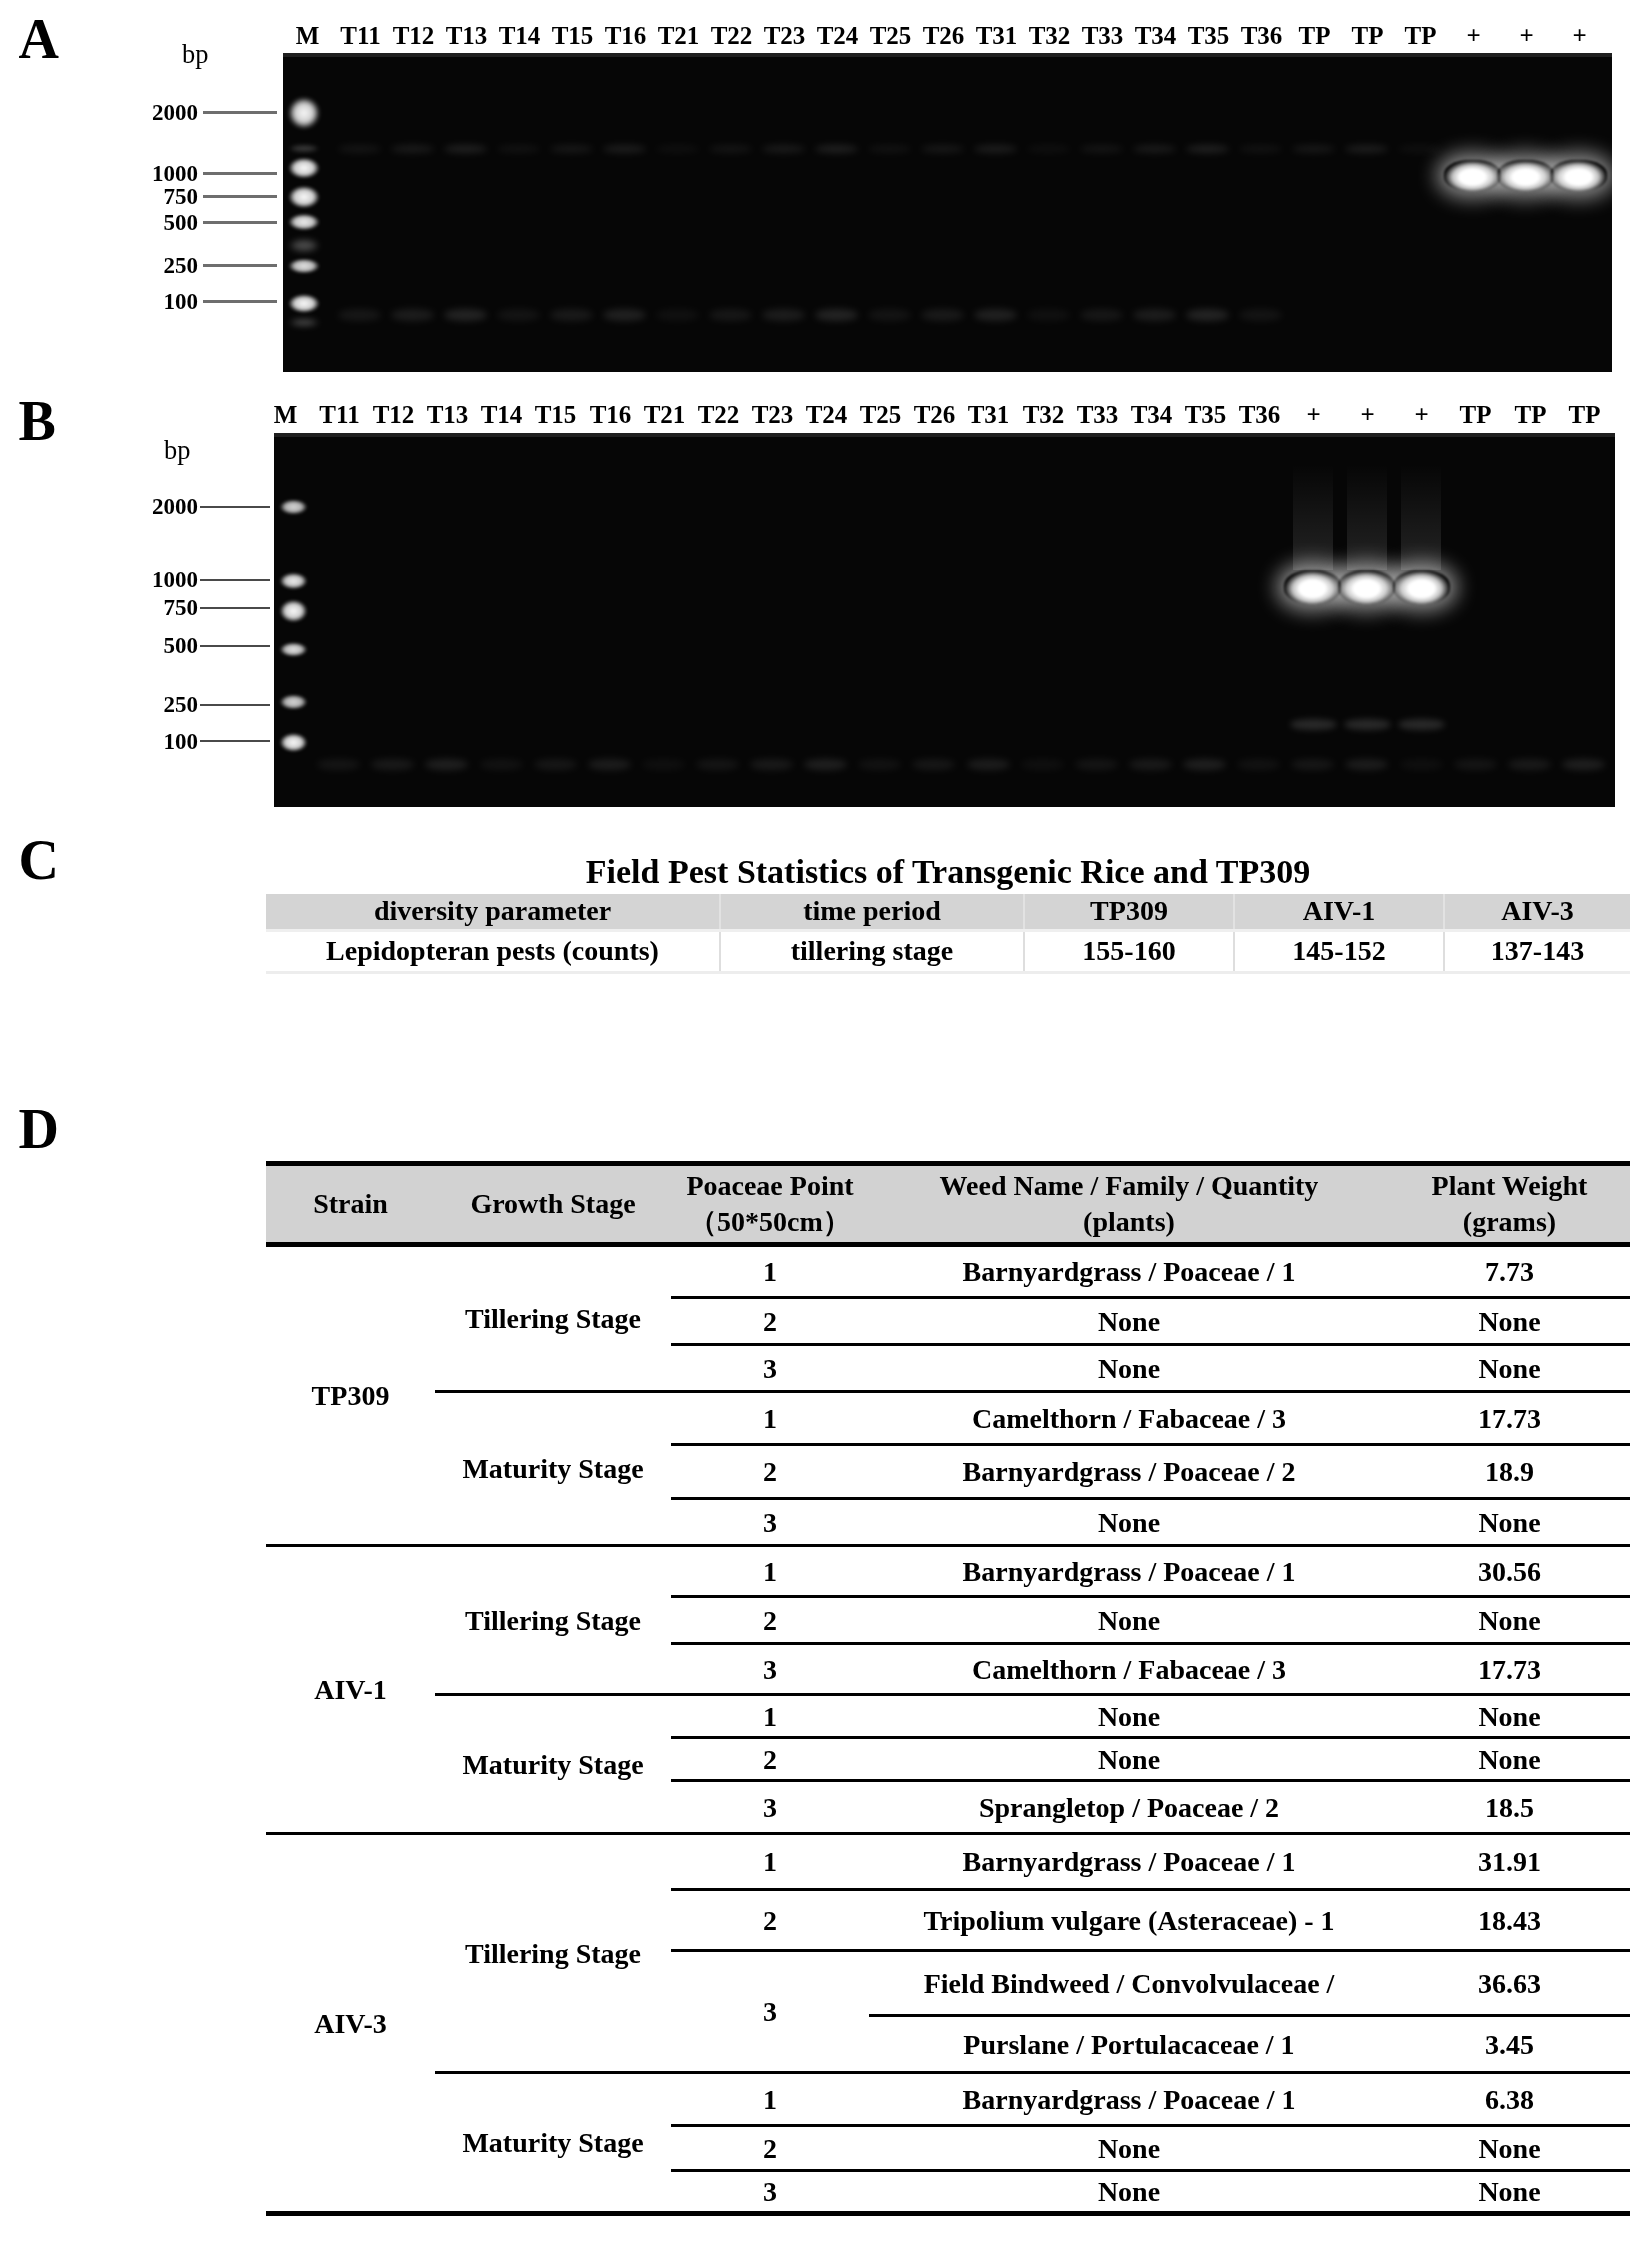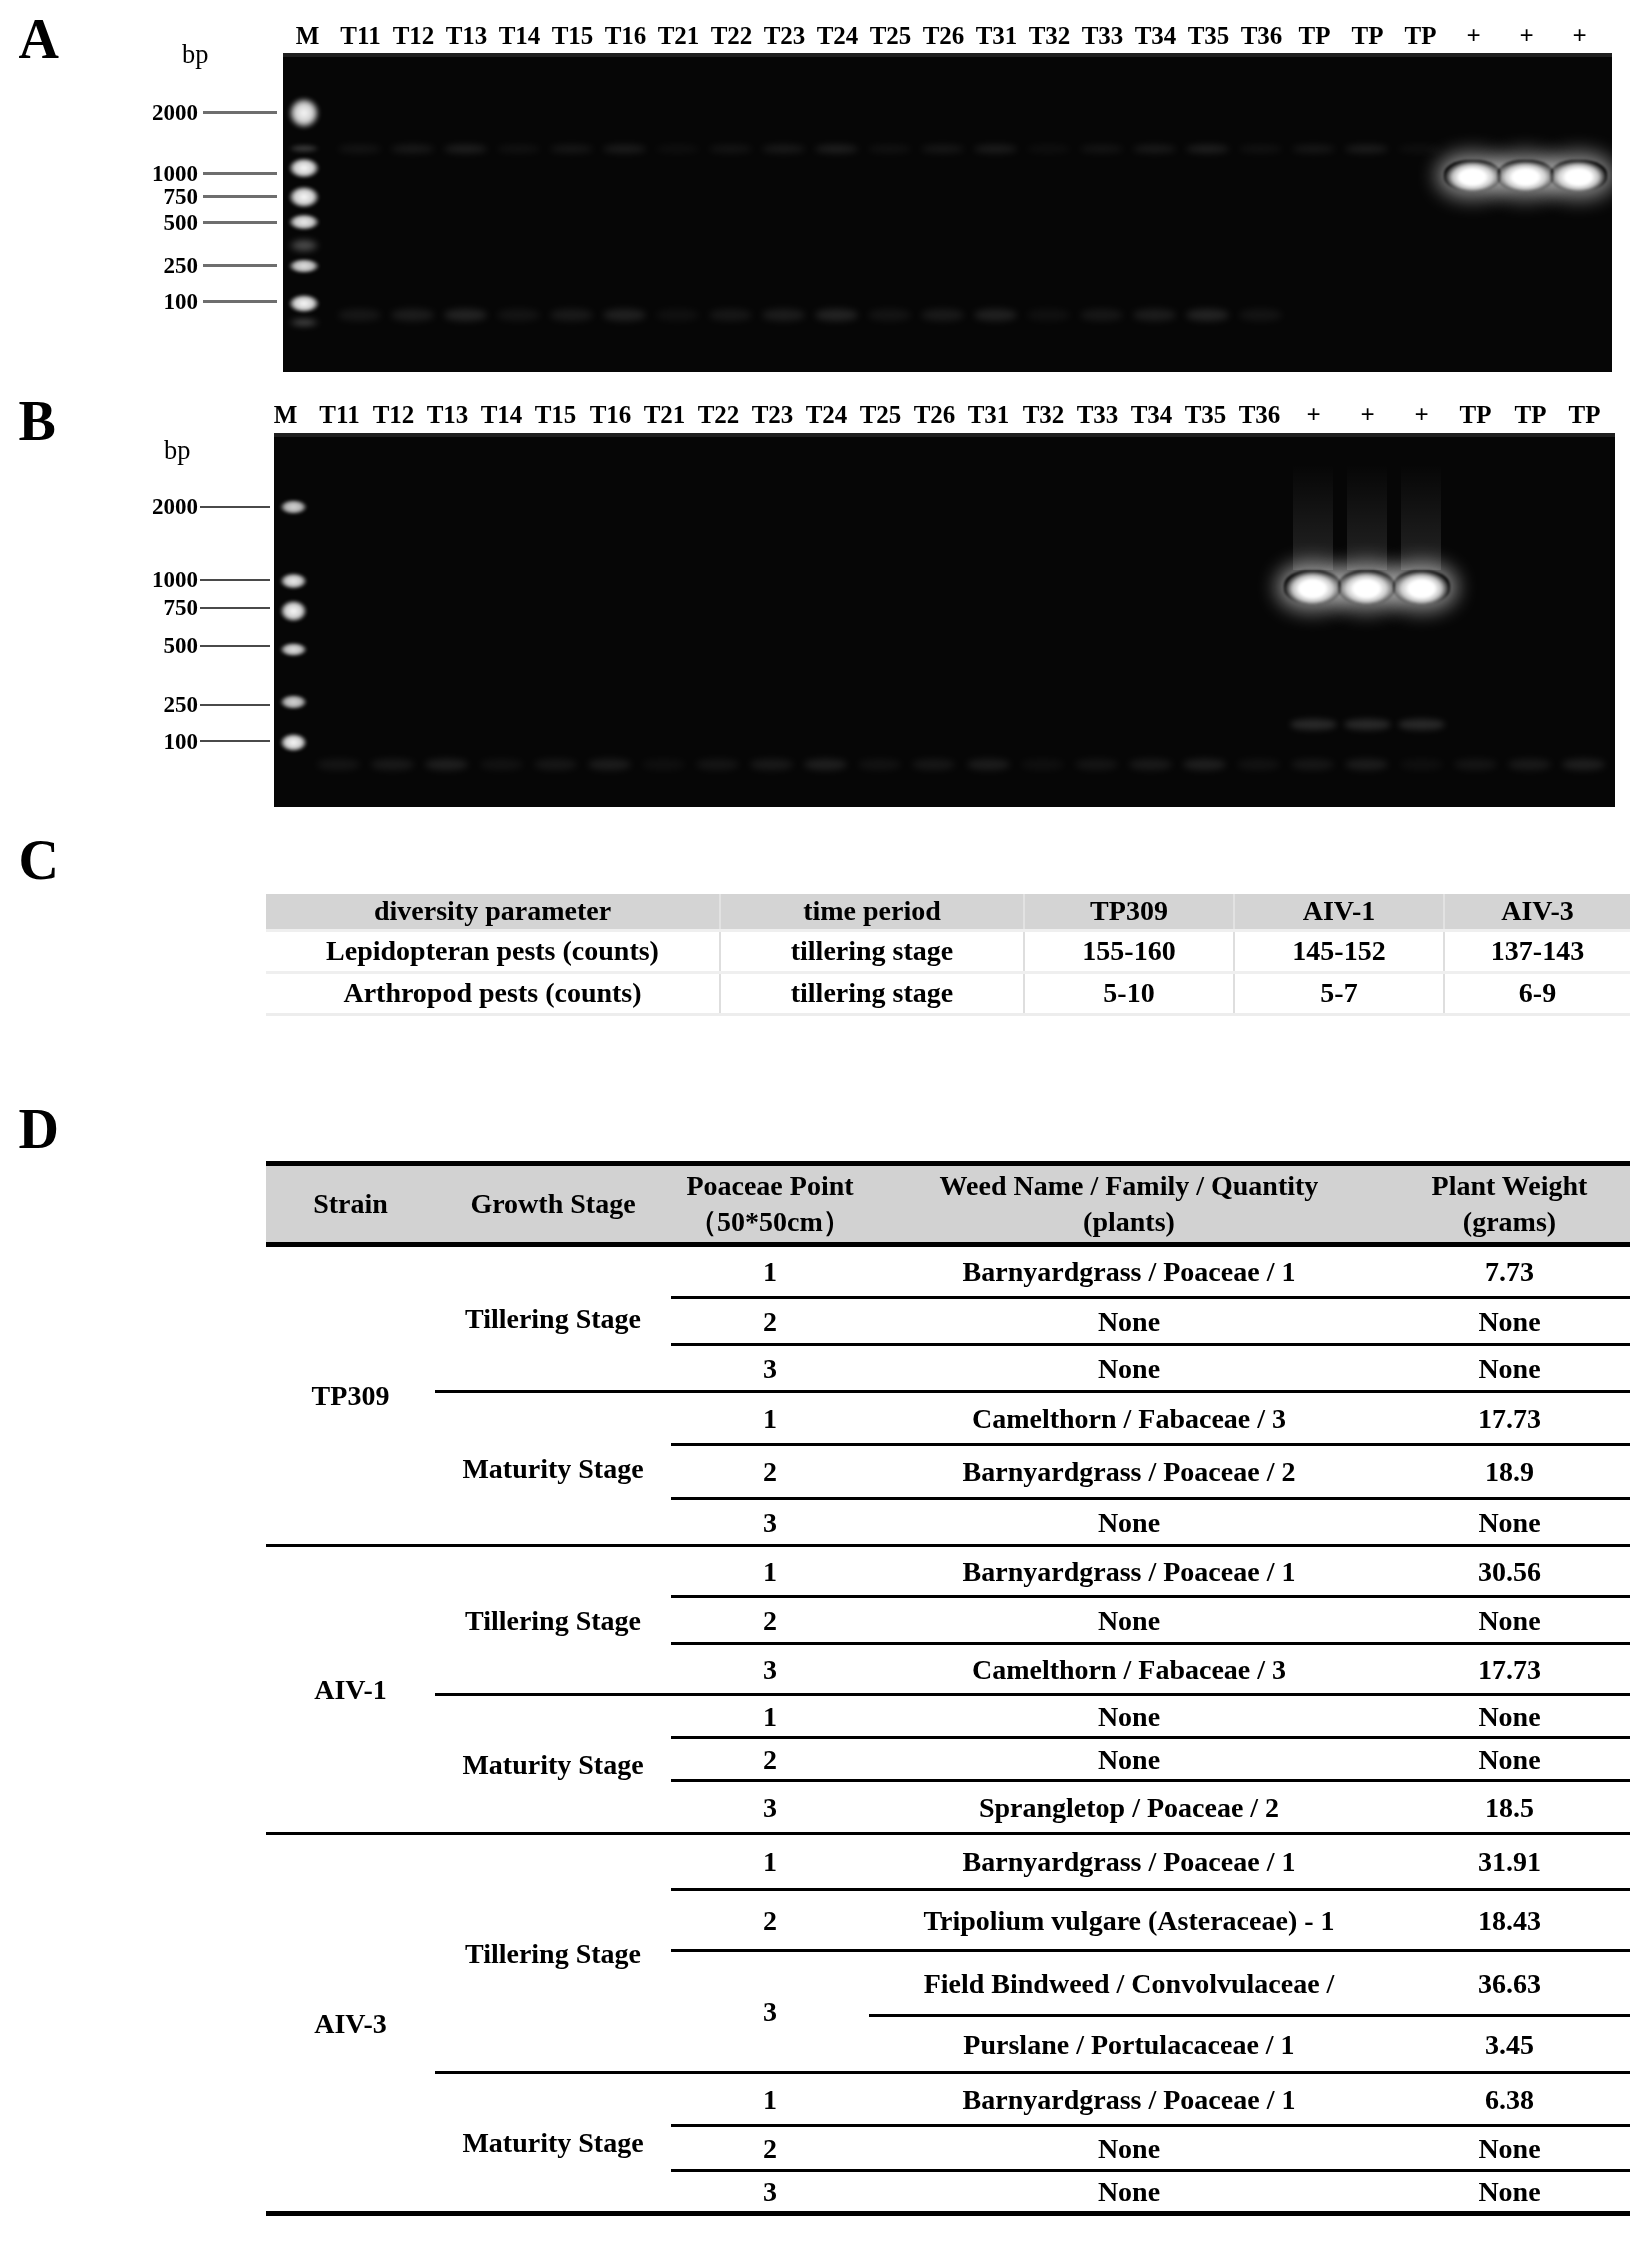--- a/index.html
+++ b/index.html
@@ -142,20 +142,21 @@
       <div class="band" style="left: 963px; top: 326px; width: 43px; height: 11px; opacity: 0.046; background: rgb(255, 255, 255); filter: blur(3.9px);"></div>
       <div class="band" style="left: 1017px; top: 326px; width: 43px; height: 11px; opacity: 0.068; background: rgb(255, 255, 255); filter: blur(3.9px);"></div>
       <div class="band" style="left: 1071px; top: 326px; width: 43px; height: 11px; opacity: 0.09; background: rgb(255, 255, 255); filter: blur(3.9px);"></div>
       <div class="band" style="left: 1126px; top: 326px; width: 43px; height: 11px; opacity: 0.035; background: rgb(255, 255, 255); filter: blur(3.9px);"></div>
       <div class="band" style="left: 1180px; top: 326px; width: 43px; height: 11px; opacity: 0.057; background: rgb(255, 255, 255); filter: blur(3.9px);"></div>
       <div class="band" style="left: 1234px; top: 326px; width: 43px; height: 11px; opacity: 0.079; background: rgb(255, 255, 255); filter: blur(3.9px);"></div>
       <div class="band" style="left: 1288px; top: 326px; width: 43px; height: 11px; opacity: 0.101; background: rgb(255, 255, 255); filter: blur(3.9px);"></div>
     </div>
 
   <div class="panel-letter abs" style="left:18.6px;top:832px">C</div>
+  <div class="fig-title" style="top:852px">Field Pest Statistics of Transgenic Rice and TP309</div>
   <table class="ctable">
     <colgroup>
       <col style="width:454px">
         <col style="width:304px">
         <col style="width:210px">
       <col style="width:210px">
         <col style="width:186px">
     </colgroup>
     <thead>
       <tr>
@@ -166,27 +167,20 @@
         <th>AIV-3</th>
       </tr>
     </thead>
     <tbody>
       <tr>
         <td>Lepidopteran pests (counts)</td>
         <td>tillering stage</td>
         <td>155-160</td>
         <td>145-152</td>
         <td>137-143</td>
-      </tr>
-      <tr>
-        <td>Arthropod pests (counts)</td>
-        <td>tillering stage</td>
-        <td>5-10</td>
-        <td>5-7</td>
-        <td>6-9</td>
       </tr>
     </tbody>
   </table>
 
   <div class="panel-letter abs" style="left:18.6px;top:1101px">D</div>
   <table class="dtable" id="weed-table">
     <colgroup>
       <col style="width:169px">
         <col style="width:236px">
         <col style="width:198px">

